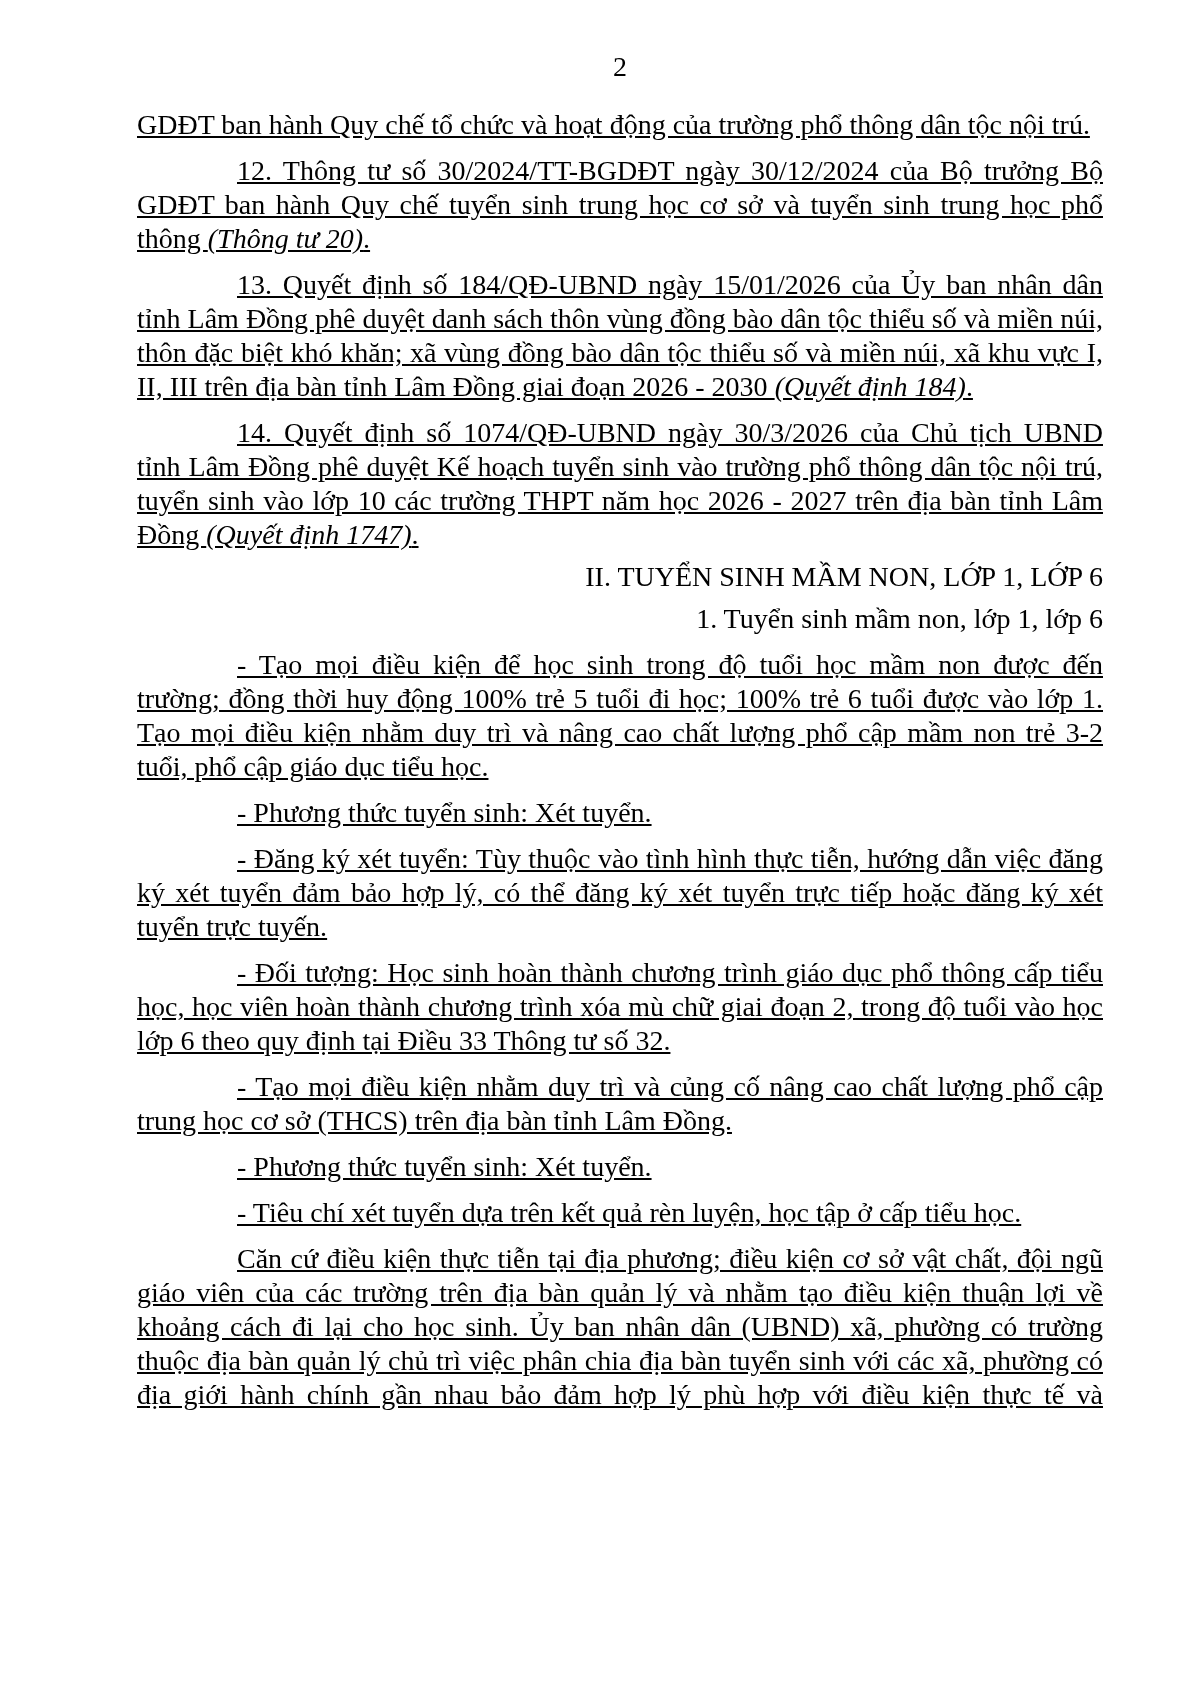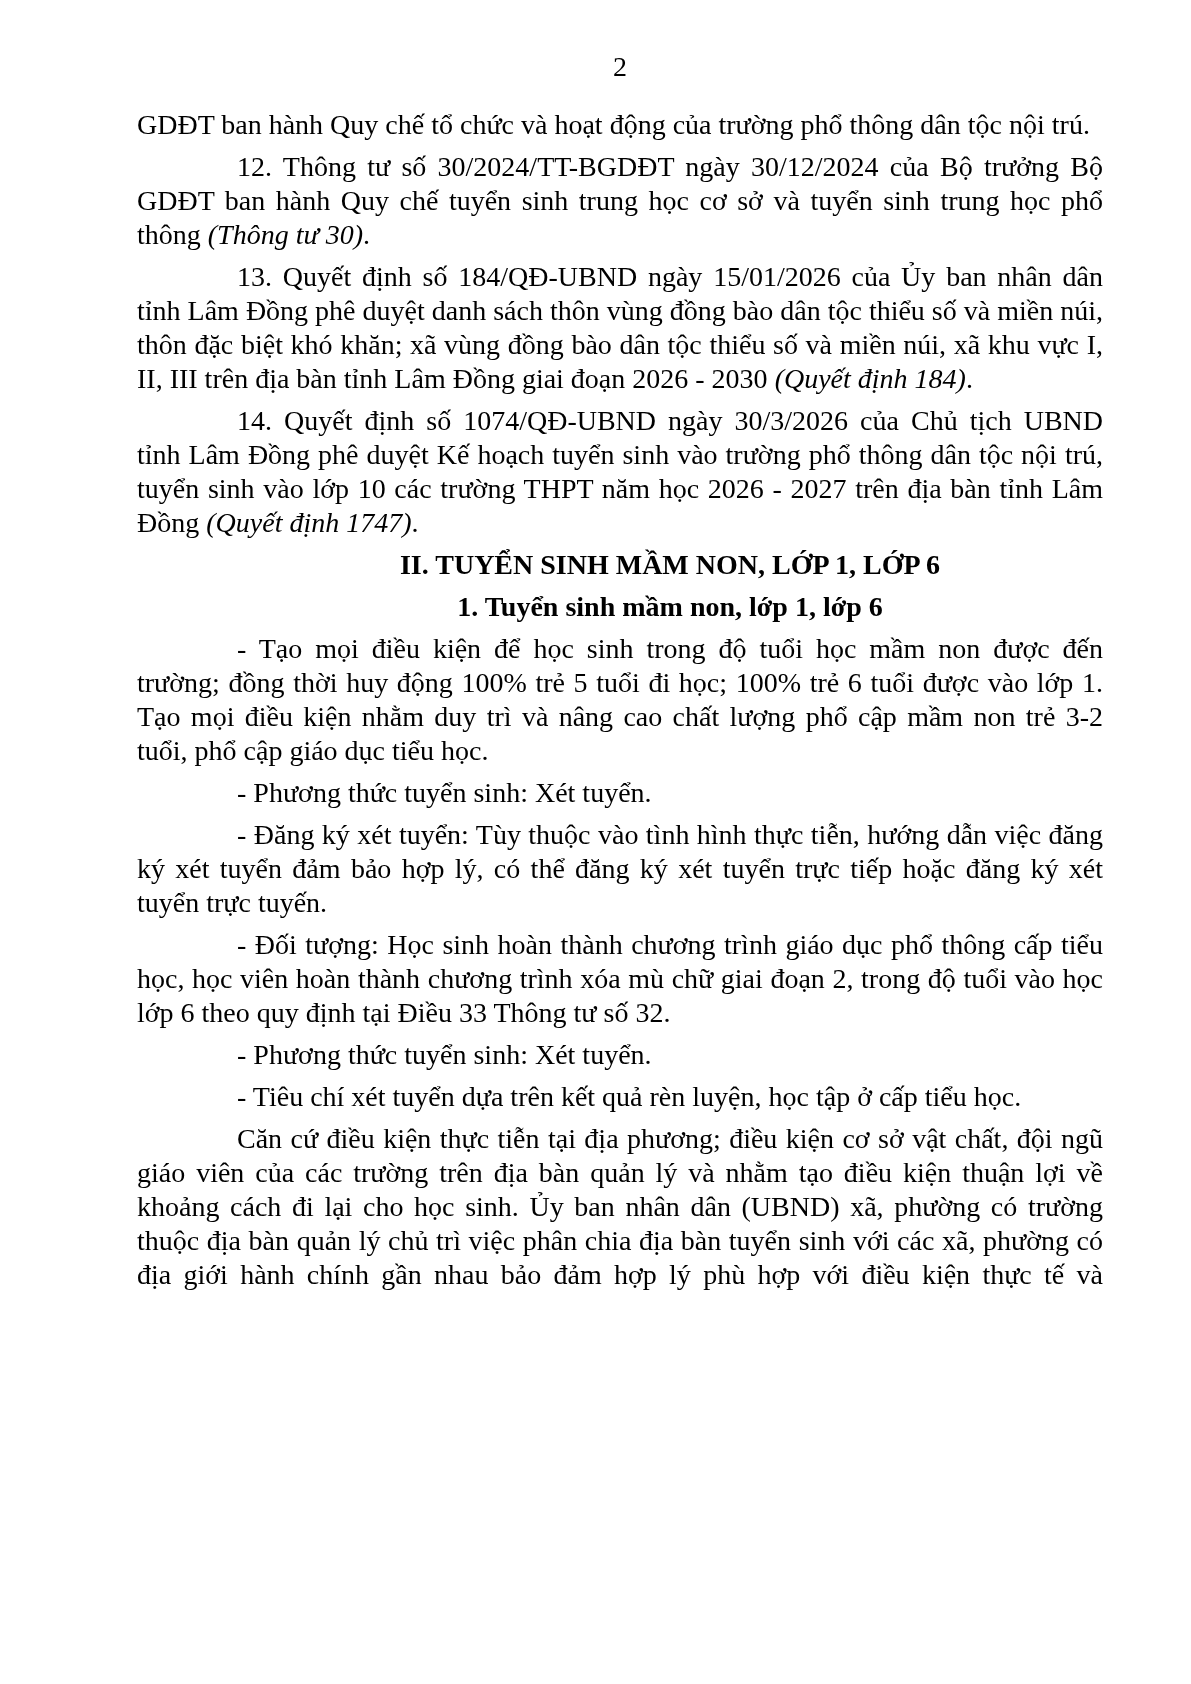--- a/index.html
+++ b/index.html
@@ -19,70 +19,72 @@
     line-height: 34px;
     box-sizing: border-box;
     padding: 50px 88px 0 137px;
     overflow: hidden;
   }
   .page-number {
     text-align: center;
     margin: 0 0 24px 0;
   }
   .para {
-    margin: 0 0 8px 0;
+    margin: 12px 0 8px 0;
     text-align: justify;
     text-indent: 100px;
+    text-decoration: underline;
   }
   .para.no-indent {
     text-indent: 0;
   }
   .para.continued {
     text-align-last: justify;
   }
   .heading {
     margin: 0 0 8px 0;
-    text-align: center;
+    text-align: right;
     text-indent: 100px;
-    font-weight: bold;
+    font-weight: normal;
   }
   .italic {
     font-style: italic;
   }
 </style>
 </head>
 <body>
 
 <div class="page">
 
   <div class="page-number">2</div>
 
   <p class="para no-indent">GDĐT ban hành Quy chế tổ chức và hoạt động của trường phổ thông dân tộc nội trú.</p>
 
 
-  <p class="para"><span>12. Thông tư số 30/2024/TT-BGDĐT ngày 30/12/2024 của Bộ trưởng Bộ GDĐT ban hành Quy chế tuyển sinh trung học cơ sở và tuyển sinh trung học phổ thông </span><span class="italic">(Thông tư 30)</span><span>.</span></p>
+  <p class="para"><span>12. Thông tư số 30/2024/TT-BGDĐT ngày 30/12/2024 của Bộ trưởng Bộ GDĐT ban hành Quy chế tuyển sinh trung học cơ sở và tuyển sinh trung học phổ thông </span><span class="italic">(Thông tư 20)</span><span>.</span></p>
 
   <p class="para"><span>13. Quyết định số 184/QĐ-UBND ngày 15/01/2026 của Ủy ban nhân dân tỉnh Lâm Đồng phê duyệt danh sách thôn vùng đồng bào dân tộc thiểu số và miền núi, thôn đặc biệt khó khăn; xã vùng đồng bào dân tộc thiểu số và miền núi, xã khu vực I, II, III trên địa bàn tỉnh Lâm Đồng giai đoạn 2026 - 2030 </span><span class="italic">(Quyết định 184)</span><span>.</span></p>
 
   <p class="para"><span>14. Quyết định số 1074/QĐ-UBND ngày 30/3/2026 của Chủ tịch UBND tỉnh Lâm Đồng phê duyệt Kế hoạch tuyển sinh vào trường phổ thông dân tộc nội trú, tuyển sinh vào lớp 10 các trường THPT năm học 2026 - 2027 trên địa bàn tỉnh Lâm Đồng </span><span class="italic">(Quyết định 1747)</span><span>.</span></p>
 
   <p class="heading">II. TUYỂN SINH MẦM NON, LỚP 1, LỚP 6</p>
 
   <p class="heading">1. Tuyển sinh mầm non, lớp 1, lớp 6</p>
 
 
   <p class="para">- Tạo mọi điều kiện để học sinh trong độ tuổi học mầm non được đến trường; đồng thời huy động 100% trẻ 5 tuổi đi học; 100% trẻ 6 tuổi được vào lớp 1. Tạo mọi điều kiện nhằm duy trì và nâng cao chất lượng phổ cập mầm non trẻ 3-2 tuổi, phổ cập giáo dục tiểu học.</p>
 
   <p class="para">- Phương thức tuyển sinh: Xét tuyển.</p>
 
   <p class="para">- Đăng ký xét tuyển: Tùy thuộc vào tình hình thực tiễn, hướng dẫn việc đăng ký xét tuyển đảm bảo hợp lý, có thể đăng ký xét tuyển trực tiếp hoặc đăng ký xét tuyển trực tuyến.</p>
 
 
   <p class="para">- Đối tượng: Học sinh hoàn thành chương trình giáo dục phổ thông cấp tiểu học, học viên hoàn thành chương trình xóa mù chữ giai đoạn 2, trong độ tuổi vào học lớp 6 theo quy định tại Điều 33 Thông tư số 32.</p>
 
+  <p class="para">- Tạo mọi điều kiện nhằm duy trì và củng cố nâng cao chất lượng phổ cập trung học cơ sở (THCS) trên địa bàn tỉnh Lâm Đồng.</p>
 
   <p class="para">- Phương thức tuyển sinh: Xét tuyển.</p>
 
   <p class="para">- Tiêu chí xét tuyển dựa trên kết quả rèn luyện, học tập ở cấp tiểu học.</p>
 
   <p class="para continued">Căn cứ điều kiện thực tiễn tại địa phương; điều kiện cơ sở vật chất, đội ngũ giáo viên của các trường trên địa bàn quản lý và nhằm tạo điều kiện thuận lợi về khoảng cách đi lại cho học sinh. Ủy ban nhân dân (UBND) xã, phường có trường thuộc địa bàn quản lý chủ trì việc phân chia địa bàn tuyển sinh với các xã, phường có địa giới hành chính gần nhau bảo đảm hợp lý phù hợp với điều kiện thực tế và</p>
 
 </div>
 
 </body></html>

